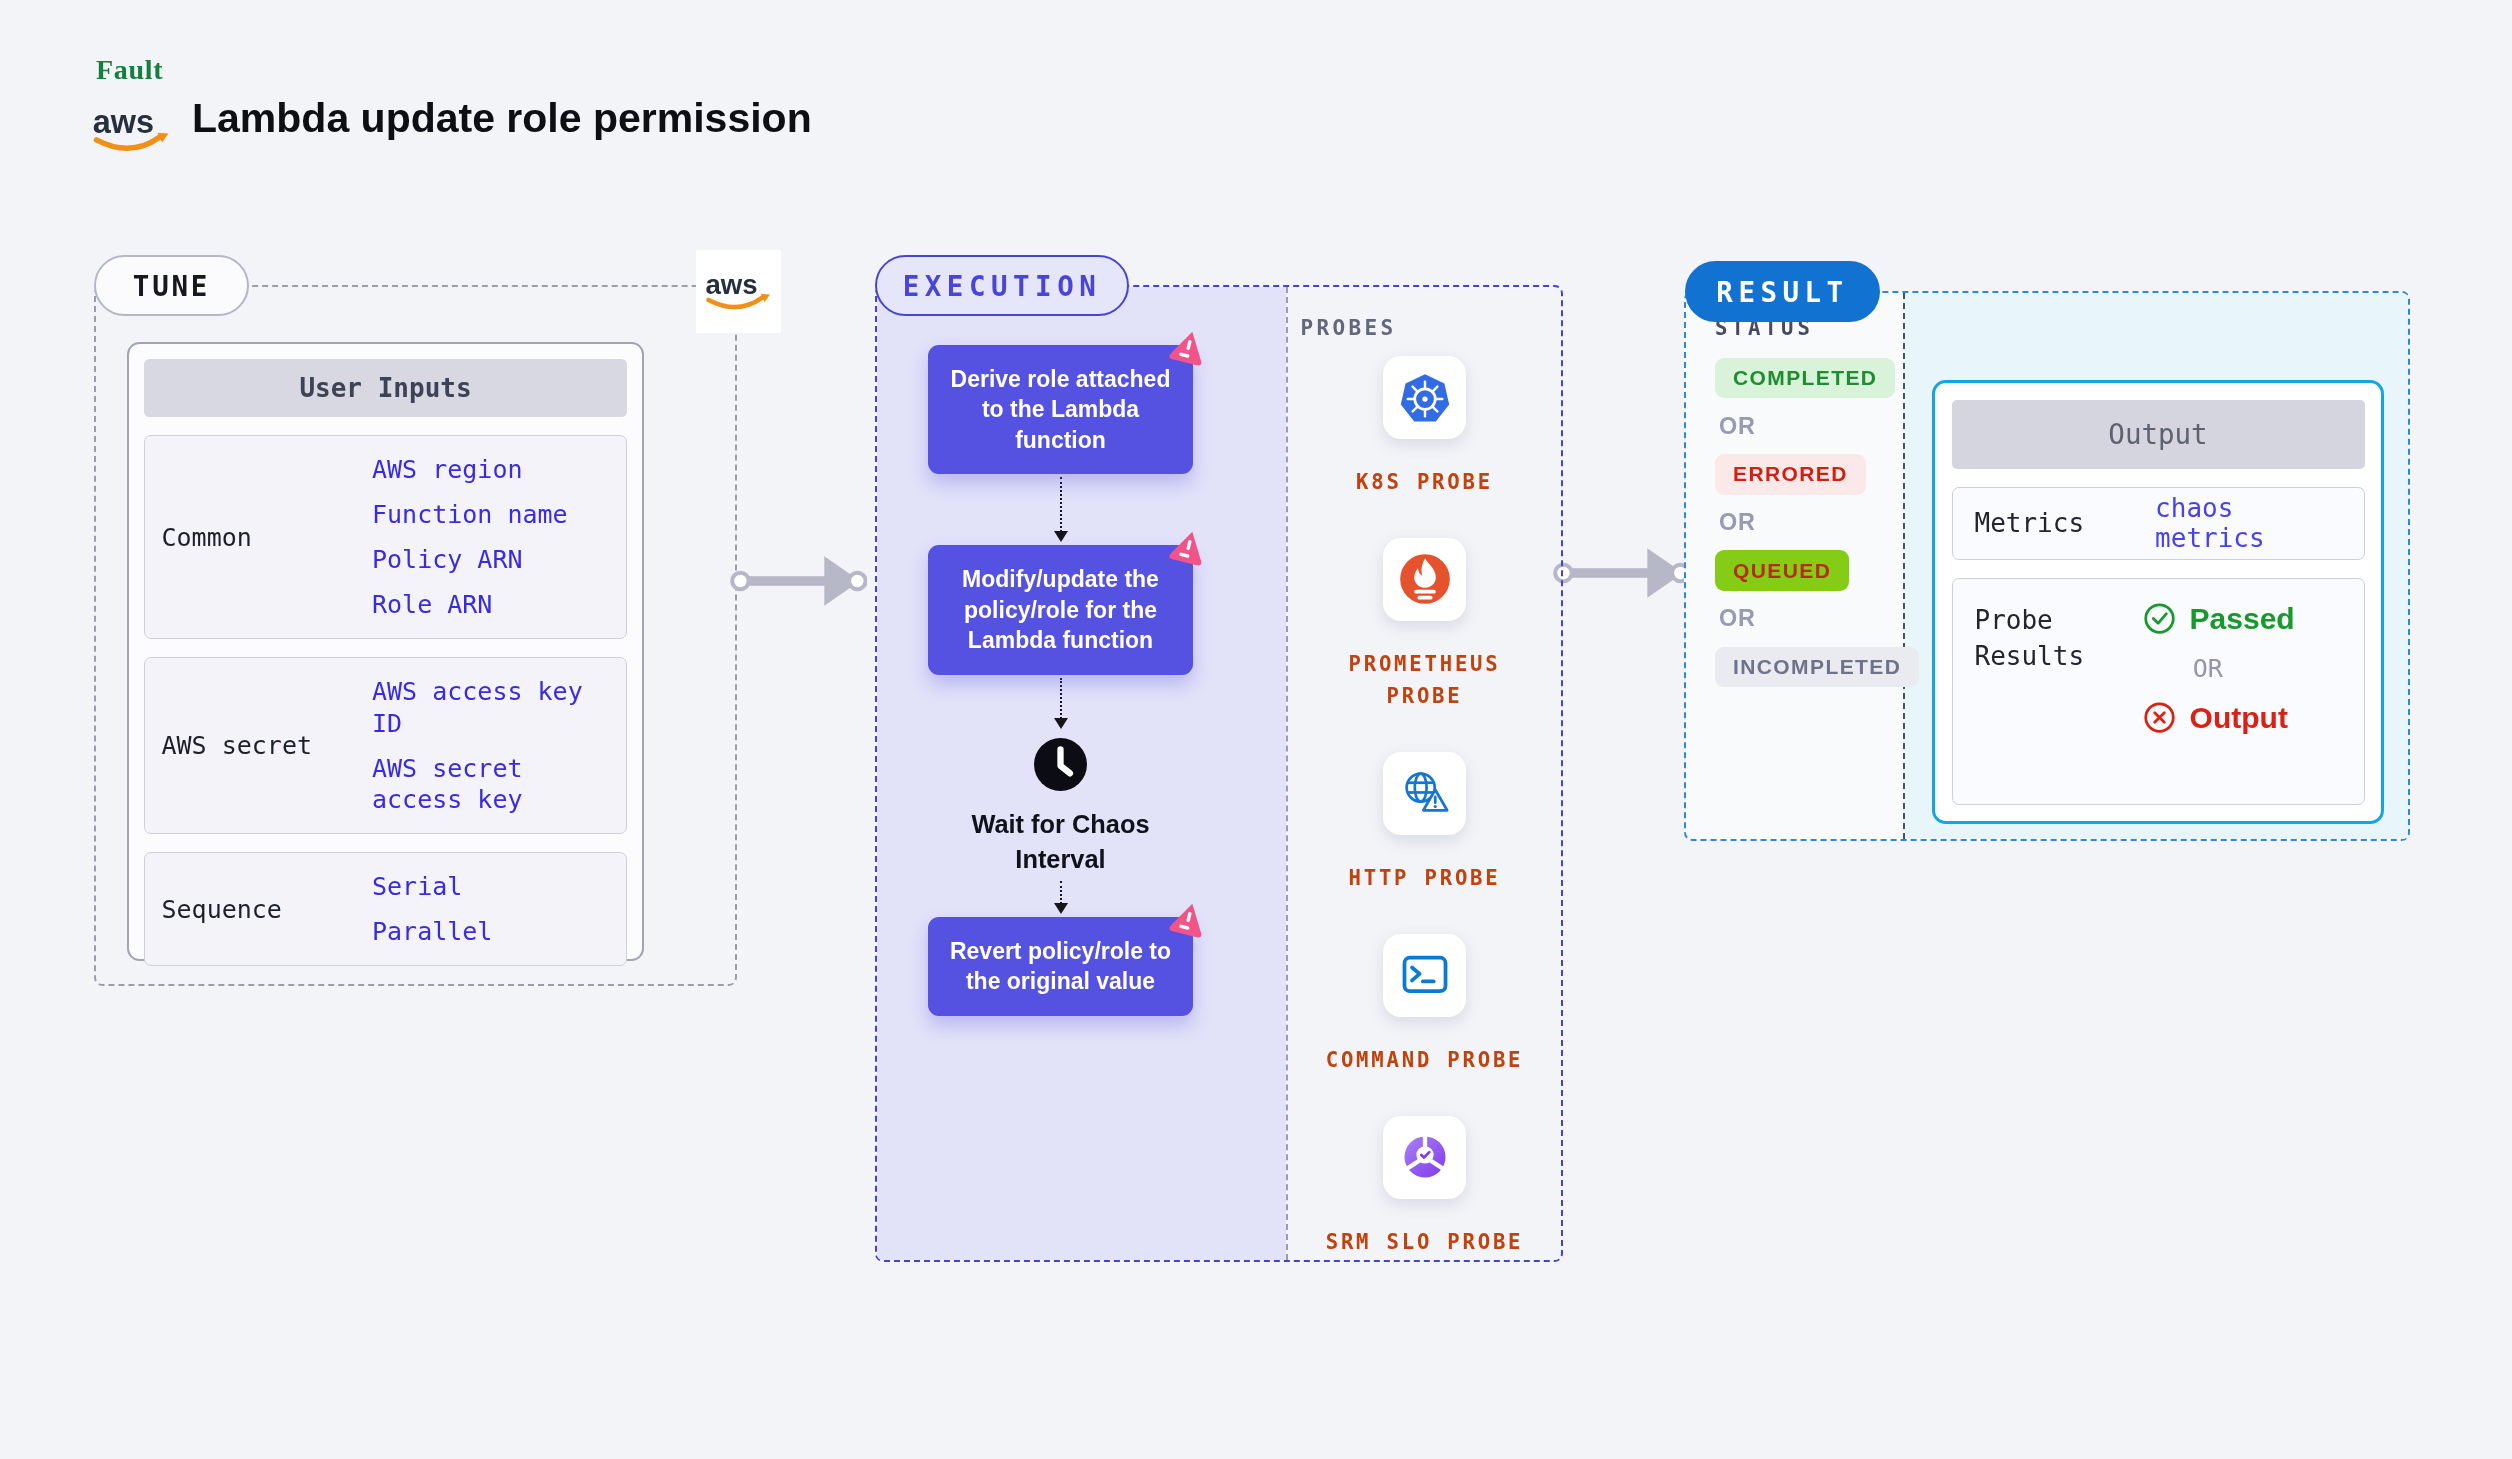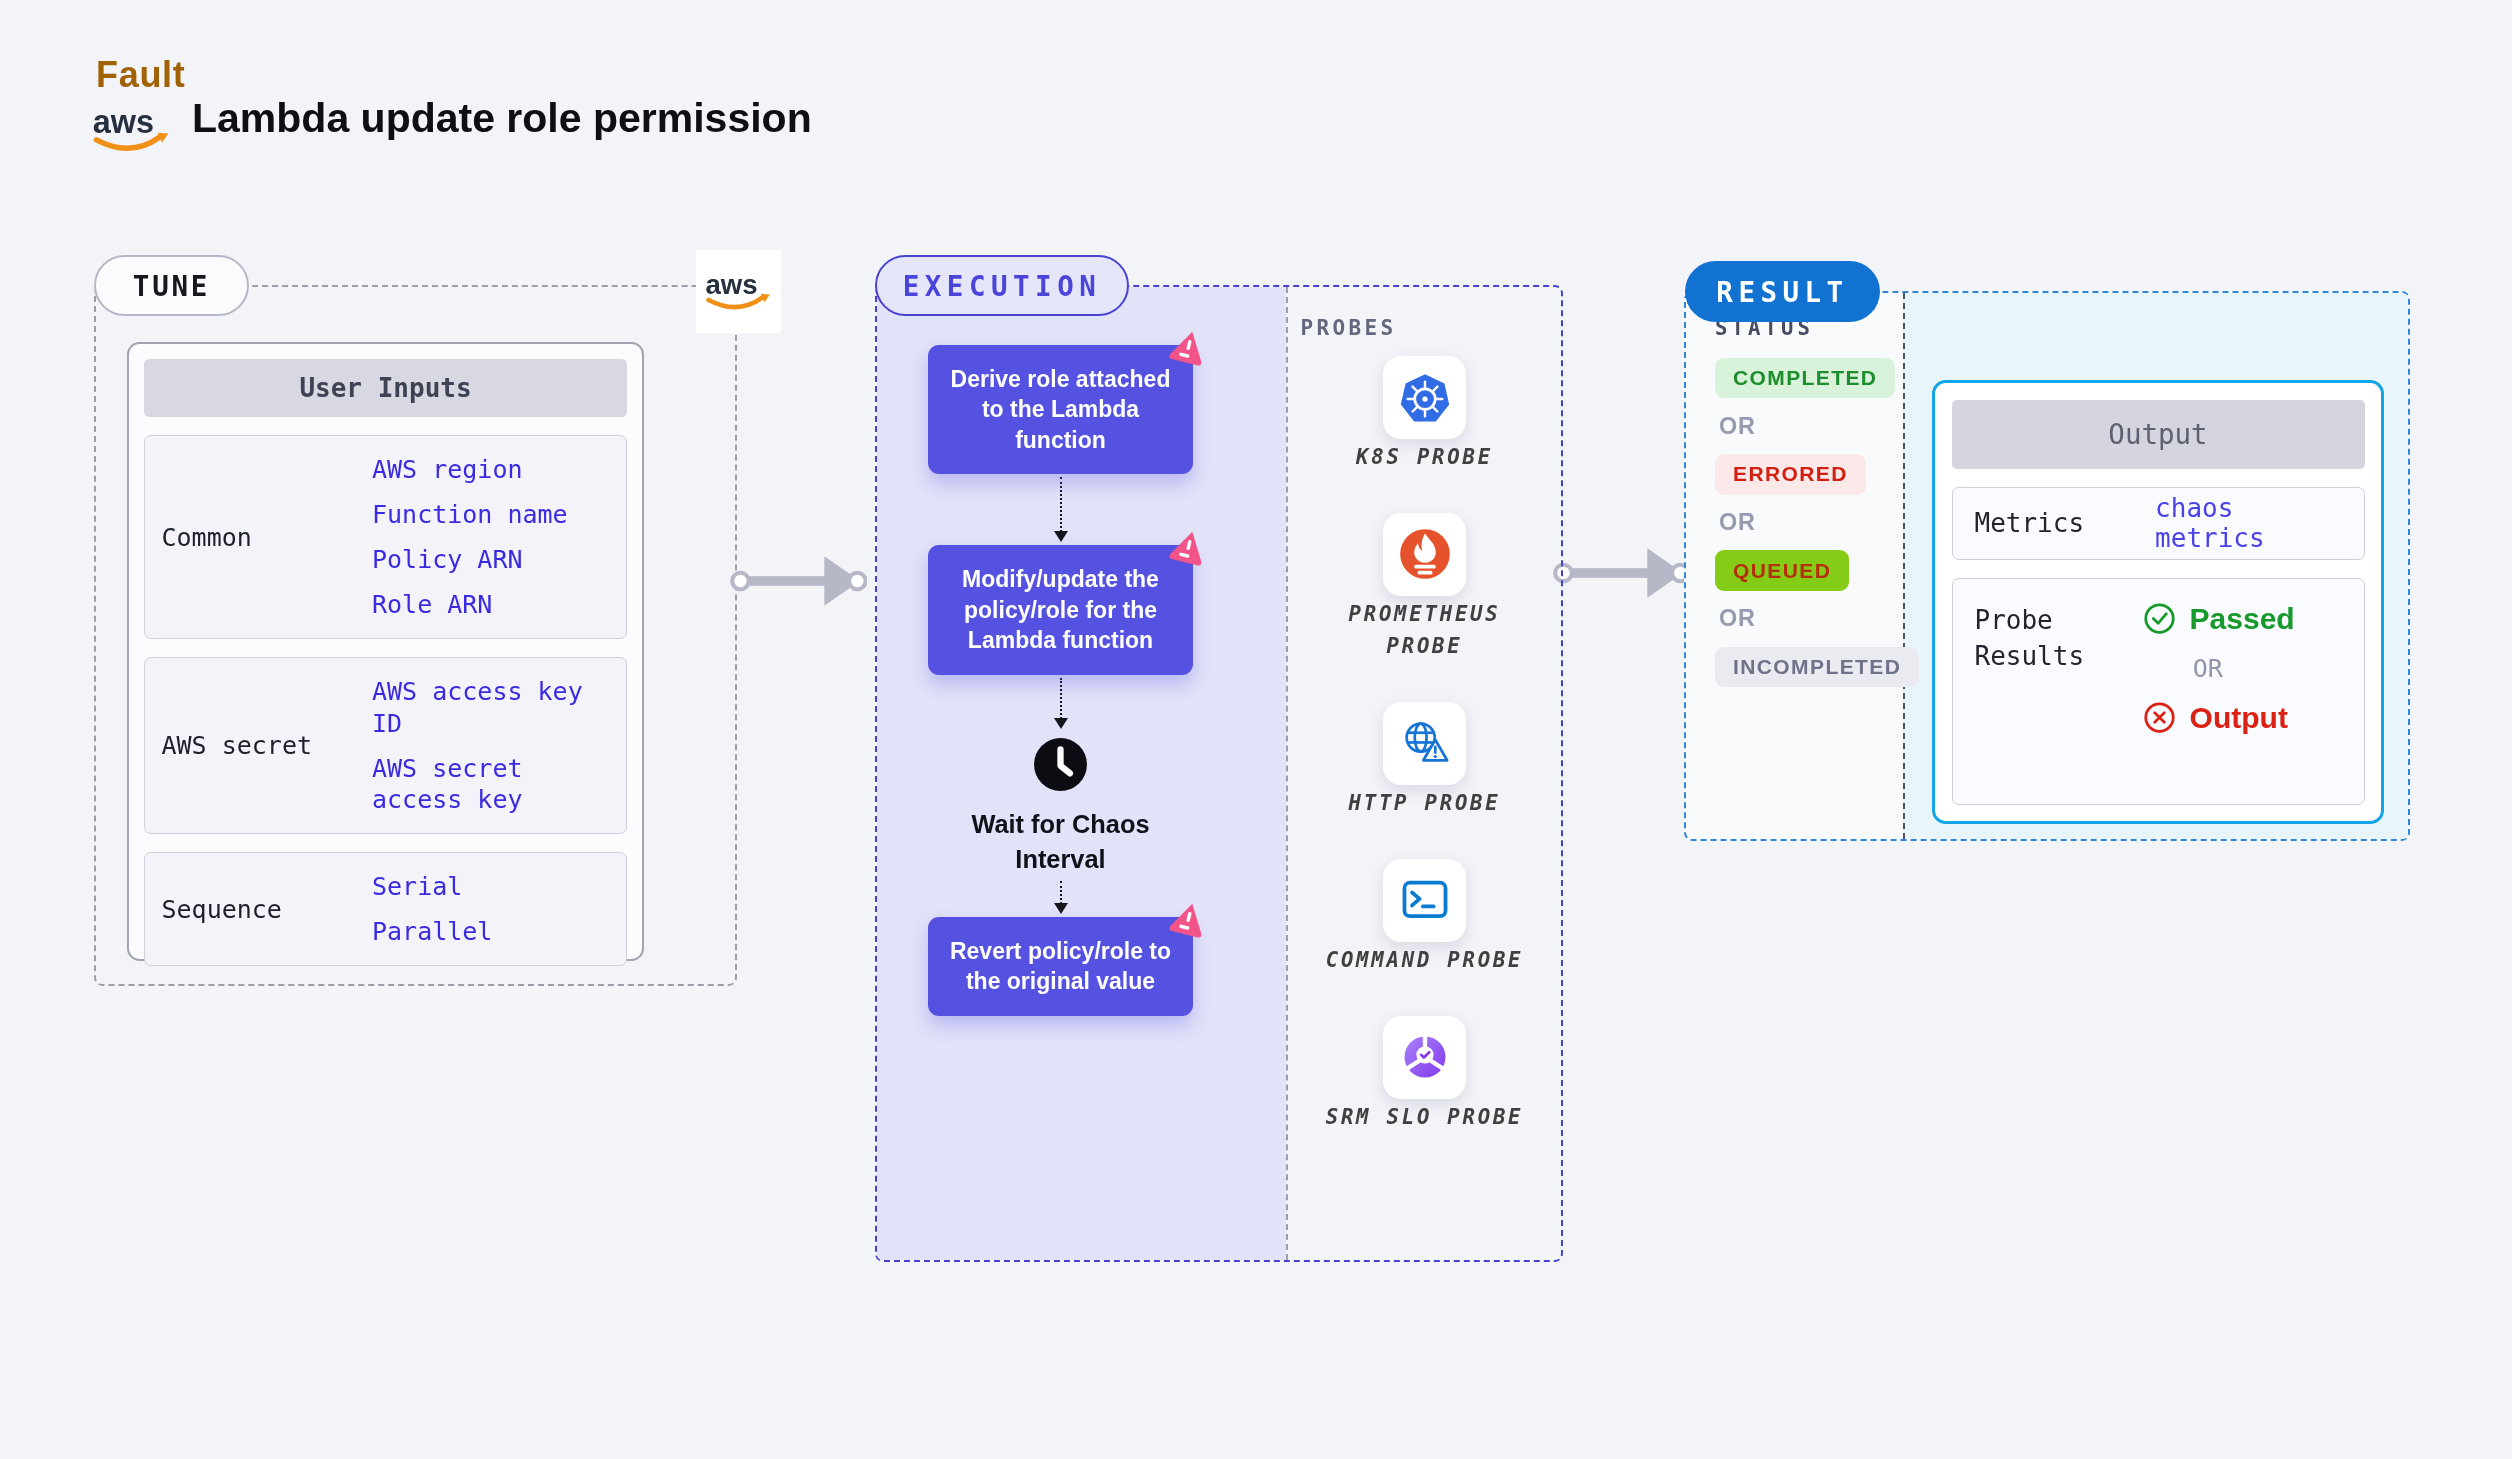--- a/index.html
+++ b/index.html
@@ -1,21 +1,21 @@
 <!DOCTYPE html>
 <html style="font-size:11px"><head>
 <meta charset="utf-8">
 <style>
   html,body{margin:0;padding:0;}
   .canvas{position:relative;width:2512px;height:1459px;background:#f3f4f8;overflow:hidden;
           font-family:"Liberation Sans",sans-serif;}
 
   
-  .eyebrow{position:absolute;left:96px;top:54px;font-family:Liberation Sans, sans-serif;
-           font-size:36px;font-weight:700;color:#a16207;letter-spacing:0.7px;}
+  .eyebrow{position:absolute;left:96px;top:54px;font-family:Liberation Serif, serif;
+           font-size:28px;font-weight:700;color:#15803d;letter-spacing:0.7px;}
   .page-title{position:absolute;left:192px;top:95px;font-size:41px;font-weight:800;color:#0d0f14;}
   .aws-logo-header{position:absolute;left:91px;top:103px;width:81px;height:54px;}
 
   
   .pill{position:absolute;height:61px;border-radius:32px;display:flex;align-items:center;justify-content:center;
         font-family:"DejaVu Sans Mono",monospace;font-weight:700;font-size:27.5px;box-sizing:border-box;z-index:5;}
   .pill-tune{left:94px;top:255px;width:155px;background:#fbfbfd;border:2.1px solid #b5b7c8;color:#17181d;letter-spacing:2.8px;}
   .pill-exec{left:875px;top:255px;width:254px;background:#e6e6fb;border:2.8px solid #4844d2;color:#4a44d8;letter-spacing:5.5px;}
   .pill-result{left:1685px;top:261px;width:195px;background:#1272d1;border:none;color:#ffffff;letter-spacing:5.5px;}
 
@@ -62,22 +62,22 @@
   .wait-label{margin-top:11px;font-size:25.4px;font-weight:800;color:#101219;text-align:center;line-height:1.35;width:206px;}
 
   
   .probes-area{position:absolute;left:411px;top:0;right:0;bottom:0;}
   .probes-label{position:absolute;left:12.4px;top:29px;font-family:"DejaVu Sans Mono",monospace;
                 font-size:21px;font-weight:700;color:#63677e;letter-spacing:3.4px;}
   .probe-stack{position:absolute;left:0;right:0;top:69px;display:flex;flex-direction:column;align-items:center;gap:39px;}
   .probe{display:flex;flex-direction:column;align-items:center;}
   .probe-card{width:83px;height:83px;background:#ffffff;border-radius:18px;
               box-shadow:0 5.5px 15px rgba(70,80,120,.15);display:flex;align-items:center;justify-content:center;}
-  .probe-name{margin-top:3px;width:206px;text-align:center;font-family:"DejaVu Sans Mono",monospace;
-              font-size:20.6px;font-weight:700;color:#404040;letter-spacing:2.8px;line-height:1.55;font-style:italic;}
+  .probe-name{margin-top:28px;width:206px;text-align:center;font-family:"DejaVu Sans Mono",monospace;
+              font-size:20.6px;font-weight:700;color:#c2410c;letter-spacing:2.8px;line-height:1.55;}
 
   
   .result-box{position:absolute;left:1684px;top:291px;width:726px;height:550px;background:#f8fafc;
               border:2.8px dashed #2f87d9;border-radius:8.3px;box-sizing:border-box;}
   .result-cyan{position:absolute;left:217px;top:0;right:0;bottom:0;background:#e8f6fc;border-radius:0 5.5px 5.5px 0;}
   .result-divider{position:absolute;left:217px;top:0;bottom:0;width:0;border-left:2.1px dashed #4a5166;}
   .status-col{position:absolute;left:0;top:0;bottom:0;width:217px;padding:23.4px 0 0 29px;box-sizing:border-box;
               display:flex;flex-direction:column;align-items:flex-start;gap:14.4px;}
   .status-label{font-family:"DejaVu Sans Mono",monospace;font-size:20.6px;font-weight:700;color:#474b62;letter-spacing:4.1px;margin-bottom:2.8px;}
   .status-badge{font-size:21px;font-weight:800;letter-spacing:1.4px;padding:8.3px 18px;border-radius:9px;}

